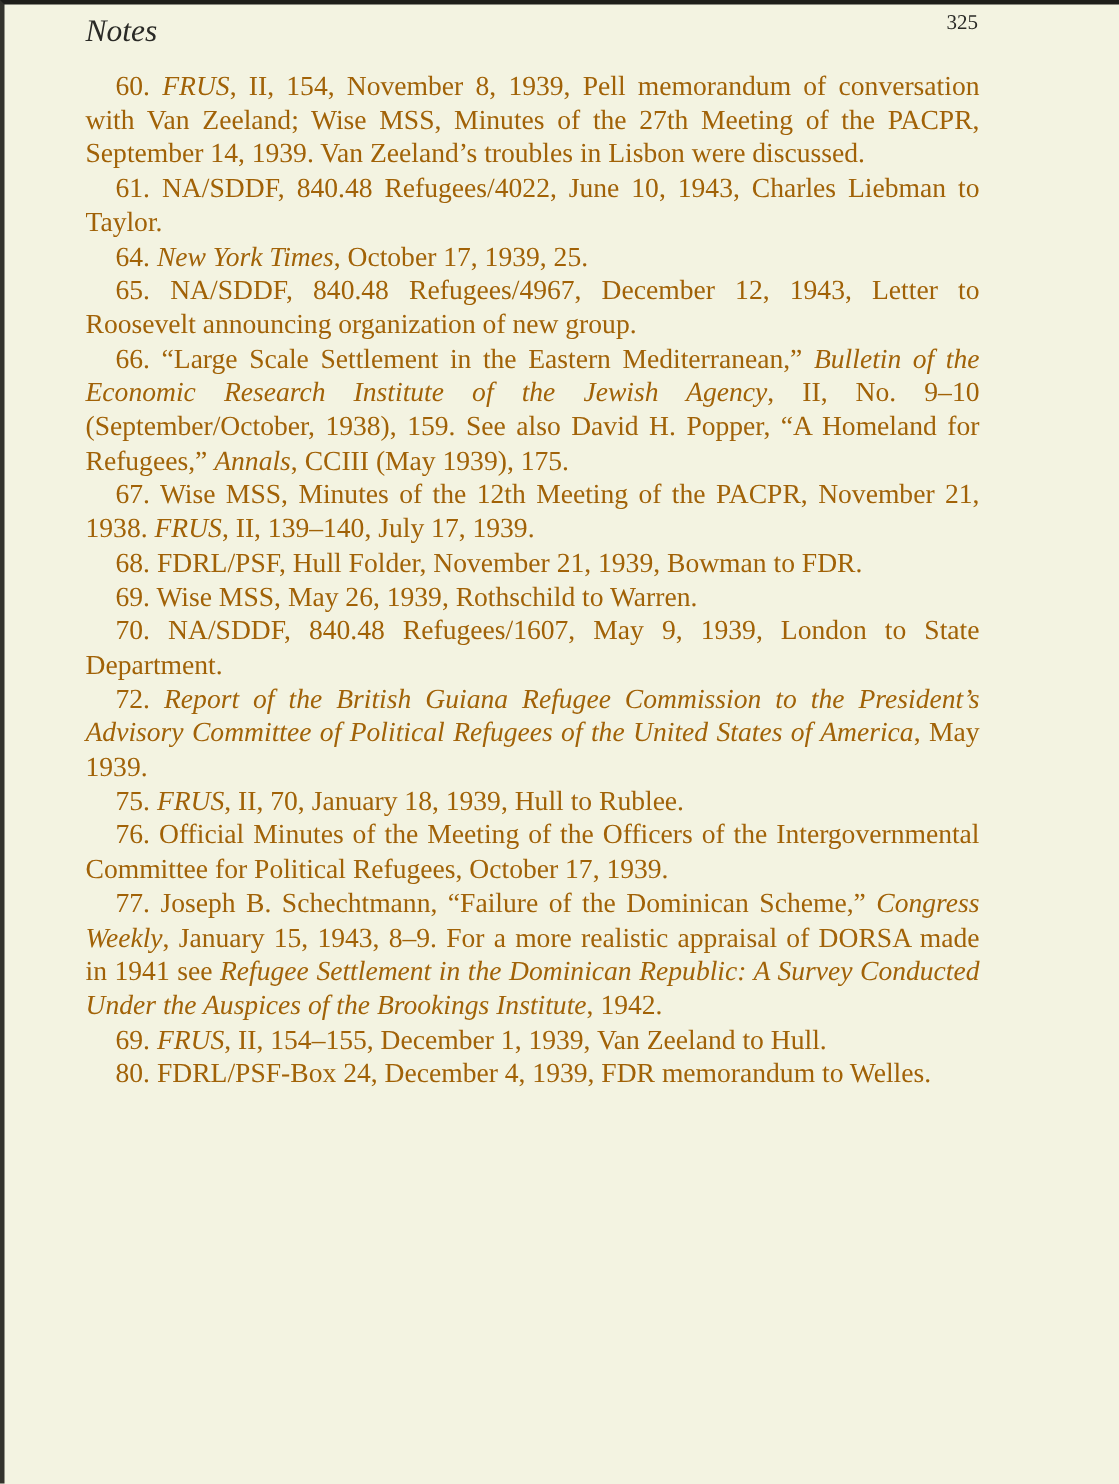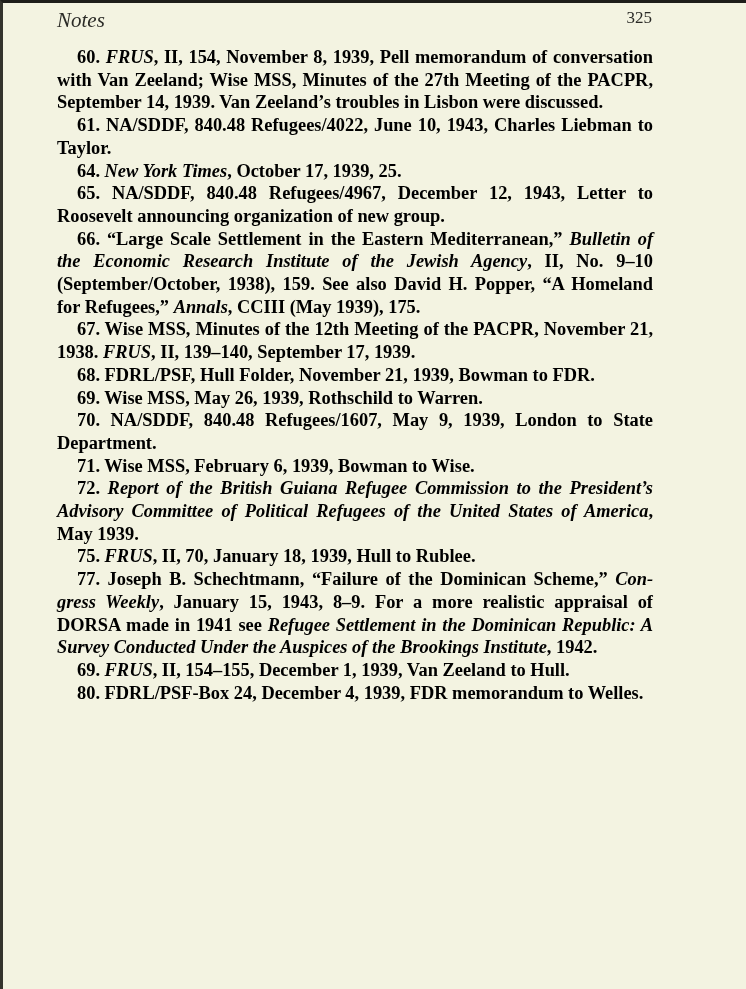--- a/index.html
+++ b/index.html
@@ -37,33 +37,32 @@
     position: absolute;
     left: 0;
     top: 0;
     font-style: italic;
     font-size: 21px;
   }
   .page-number {
     position: absolute;
     right: 0;
     top: 0;
-    font-size: 17px;
+    font-size: 14px;
     margin-left: 44px;
   }
   .notes {
     position: absolute;
     left: 54px;
     top: 43px;
     width: 596px;
     font-family: "Liberation Serif", "DejaVu Serif", serif;
     font-size: 18.4px;
     line-height: 22.7px;
-    color: #000000;
-    font-weight: bold;
+    color: #a16207;
   }
   .note {
     text-indent: 20px;
     text-align: justify;
     margin: 0;
     hyphens: manual;
   }
   .note i { font-style: italic; }
 </style>
 </head>
@@ -73,24 +72,24 @@
   <div class="header">
     <span class="running-head">Notes</span>
     <span class="page-number">325</span>
   </div>
   <div class="notes" id="notes">
       <p class="note"><span>60. </span><i>FRUS</i><span>, II, 154, November 8, 1939, Pell memorandum of conversa­tion with Van Zeeland; Wise MSS, Minutes of the 27th Meeting of the PACPR, September 14, 1939. Van Zeeland’s troubles in Lisbon were dis­cussed.</span></p>
       <p class="note"><span>61. </span><span>NA/SDDF, 840.48 Refugees/4022, June 10, 1943, Charles Lieb­man to Taylor.</span></p>
       <p class="note"><span>64. </span><i>New York Times</i><span>, October 17, 1939, 25.</span></p>
       <p class="note"><span>65. </span><span>NA/SDDF, 840.48 Refugees/4967, December 12, 1943, Letter to Roosevelt announcing organization of new group.</span></p>
       <p class="note"><span>66. </span><span>“Large Scale Settlement in the Eastern Mediterranean,” </span><i>Bulletin of the Economic Research Institute of the Jewish Agency</i><span>, II, No. 9–10 (September/October, 1938), 159. See also David H. Popper, “A Home­land for Refugees,” </span><i>Annals</i><span>, CCIII (May 1939), 175.</span></p>
-      <p class="note"><span>67. </span><span>Wise MSS, Minutes of the 12th Meeting of the PACPR, November 21, 1938. </span><i>FRUS</i><span>, II, 139–140, September 17, 1939.</span></p>
+      <p class="note"><span>67. </span><span>Wise MSS, Minutes of the 12th Meeting of the PACPR, November 21, 1938. </span><i>FRUS</i><span>, II, 139–140, July 17, 1939.</span></p>
       <p class="note"><span>68. </span><span>FDRL/PSF, Hull Folder, November 21, 1939, Bowman to FDR.</span></p>
       <p class="note"><span>69. </span><span>Wise MSS, May 26, 1939, Rothschild to Warren.</span></p>
       <p class="note"><span>70. </span><span>NA/SDDF, 840.48 Refugees/1607, May 9, 1939, London to State Department.</span></p>
-      <p class="note"><span>71. </span><span>Wise MSS, February 6, 1939, Bowman to Wise.</span></p>
       <p class="note"><span>72. </span><i>Report of the British Guiana Refugee Commission to the Presi­dent’s Advisory Committee of Political Refugees of the United States of America</i><span>, May 1939.</span></p>
       <p class="note"><span>75. </span><i>FRUS</i><span>, II, 70, January 18, 1939, Hull to Rublee.</span></p>
+      <p class="note"><span>76. </span><span>Official Minutes of the Meeting of the Officers of the Intergovern­mental Committee for Political Refugees, October 17, 1939.</span></p>
       <p class="note"><span>77. </span><span>Joseph B. Schechtmann, “Failure of the Dominican Scheme,” </span><i>Con­gress Weekly</i><span>, January 15, 1943, 8–9. For a more realistic appraisal of DORSA made in 1941 see </span><i>Refugee Settlement in the Dominican Re­public: A Survey Conducted Under the Auspices of the Brookings In­stitute</i><span>, 1942.</span></p>
       <p class="note"><span>69. </span><i>FRUS</i><span>, II, 154–155, December 1, 1939, Van Zeeland to Hull.</span></p>
       <p class="note"><span>80. </span><span>FDRL/PSF-Box 24, December 4, 1939, FDR memorandum to Welles.</span></p>
     </div>
 </div>
 
 </body></html>

